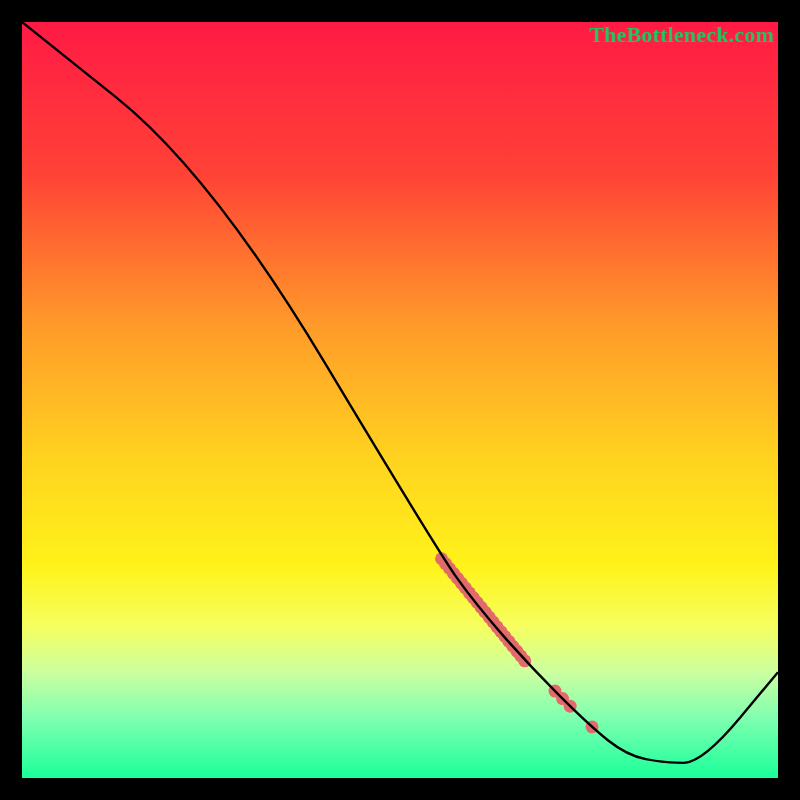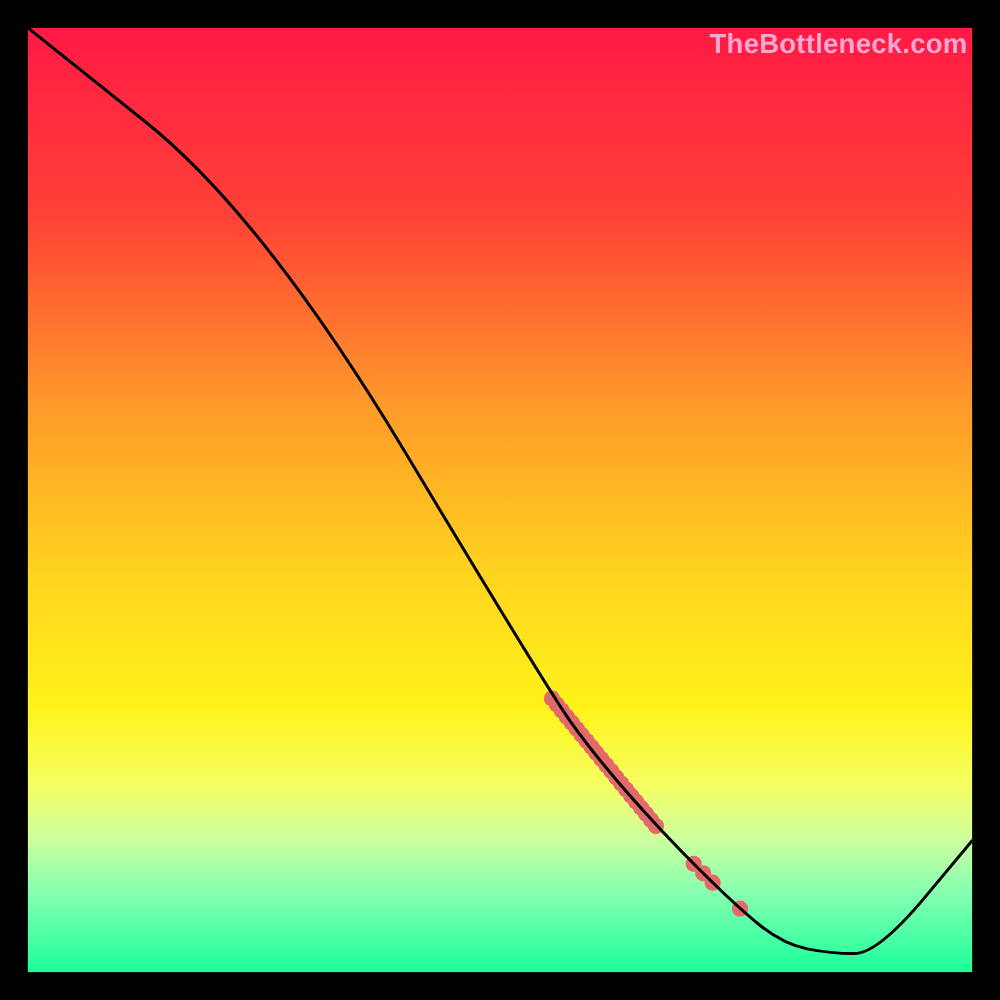--- a/index.html
+++ b/index.html
@@ -23,24 +23,24 @@
     left: 22px;
     top: 22px;
     width: 756px;
     height: 756px;
     overflow: hidden;
   }
   .watermark {
     position: absolute;
     top: 0px;
     right: 4px;
-    font-family: Liberation Sans, sans-serif;
+    font-family: Liberation Serif, serif;
     font-size: 22px;
     font-weight: 600;
-    color: #f9a8d4;
+    color: #22c55e;
     letter-spacing: 0.2px;
   }
   svg {
     display: block;
   }
 </style>
 </head>
 <body>
 
 <div class="frame">

